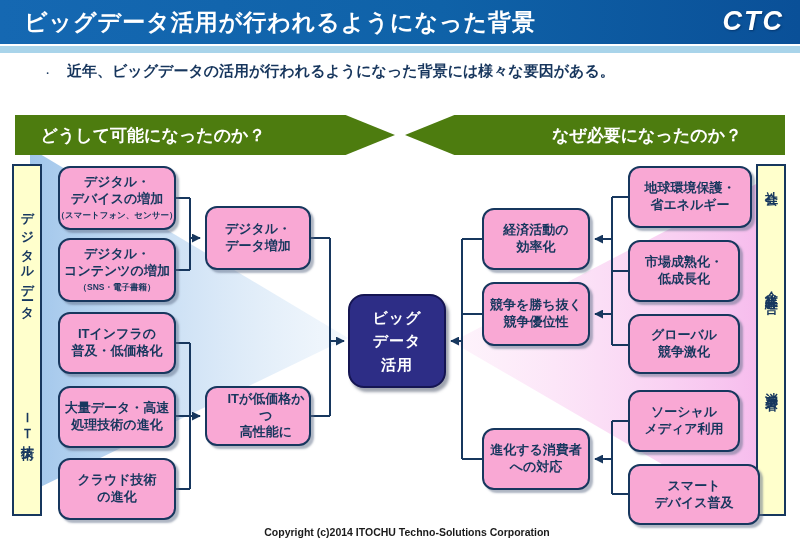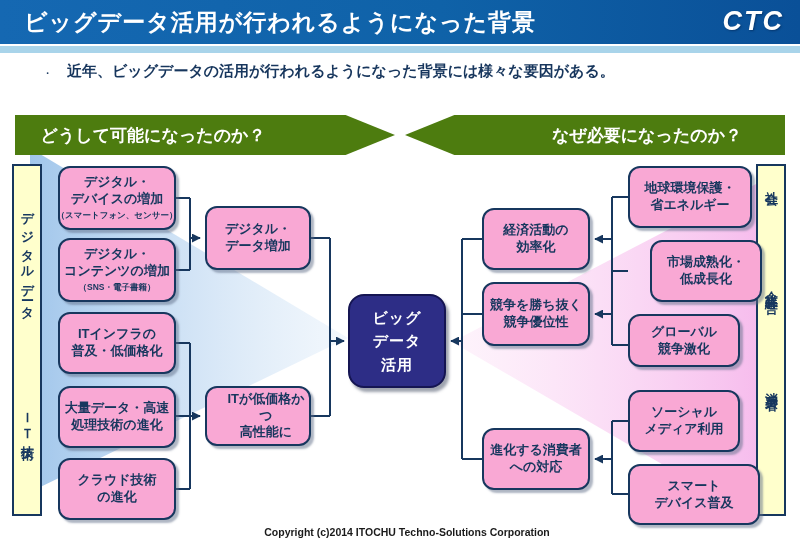--- a/index.html
+++ b/index.html
@@ -69,22 +69,22 @@
   #n-m0 { left:205px; top:206px; width:106px; height:64px; }
   #n-m1 { left:205px; top:386px; width:106px; height:60px;padding-left:16px; }
   
   #n-c  { left:348px; top:294px; width:98px;  height:94px; }
   
   #n-r0 { left:482px; top:208px; width:108px; height:62px; }
   #n-r1 { left:482px; top:282px; width:108px; height:64px; }
   #n-r2 { left:482px; top:428px; width:108px; height:62px; }
   
   #n-f0 { left:628px; top:166px; width:124px; height:62px; }
-  #n-f1 { left:628px; top:240px; width:112px; height:62px;margin-left:22px; }
-  #n-f2 { left:628px; top:314px; width:112px; height:53px; }
+  #n-f1 { left:628px; top:240px; width:112px; height:62px; }
+  #n-f2 { left:628px; top:314px; width:112px; height:60px; }
   #n-f3 { left:628px; top:390px; width:112px; height:62px; }
   #n-f4 { left:628px; top:464px; width:132px; height:61px; }
 
   
   .footer { position:absolute; left:0; top:526px; width:800px; text-align:center;
             font-size:10.5px; font-weight:bold; color:#1a1a1a; z-index:5;padding-left:14px; }
 </style>
 </head>
 <body>
 

